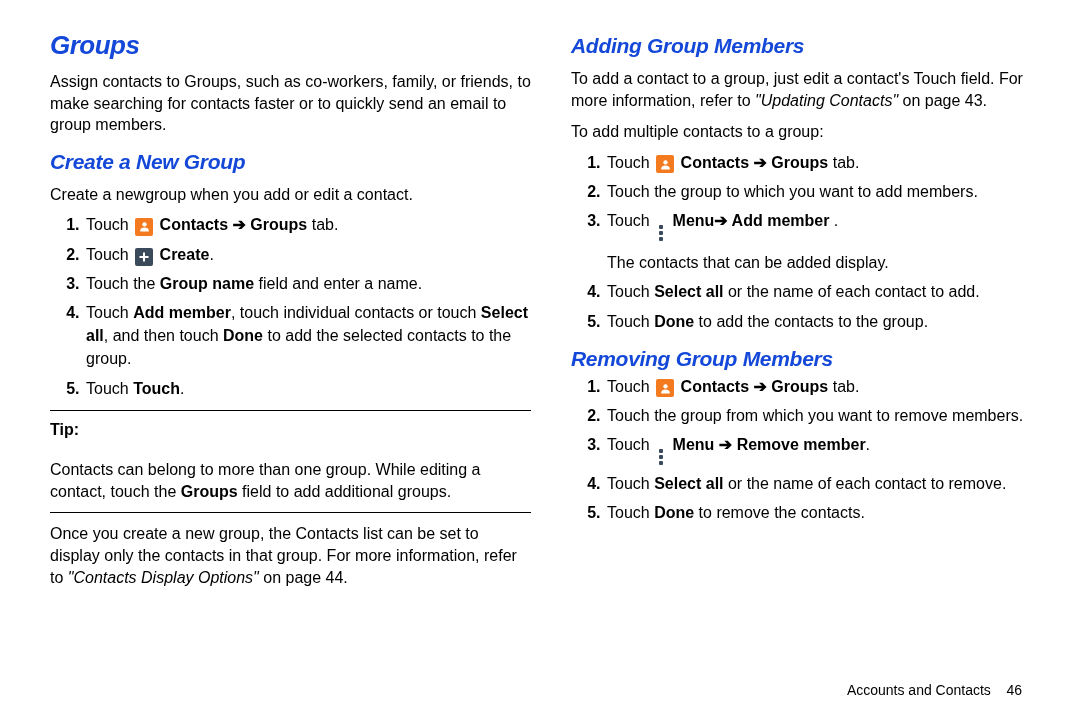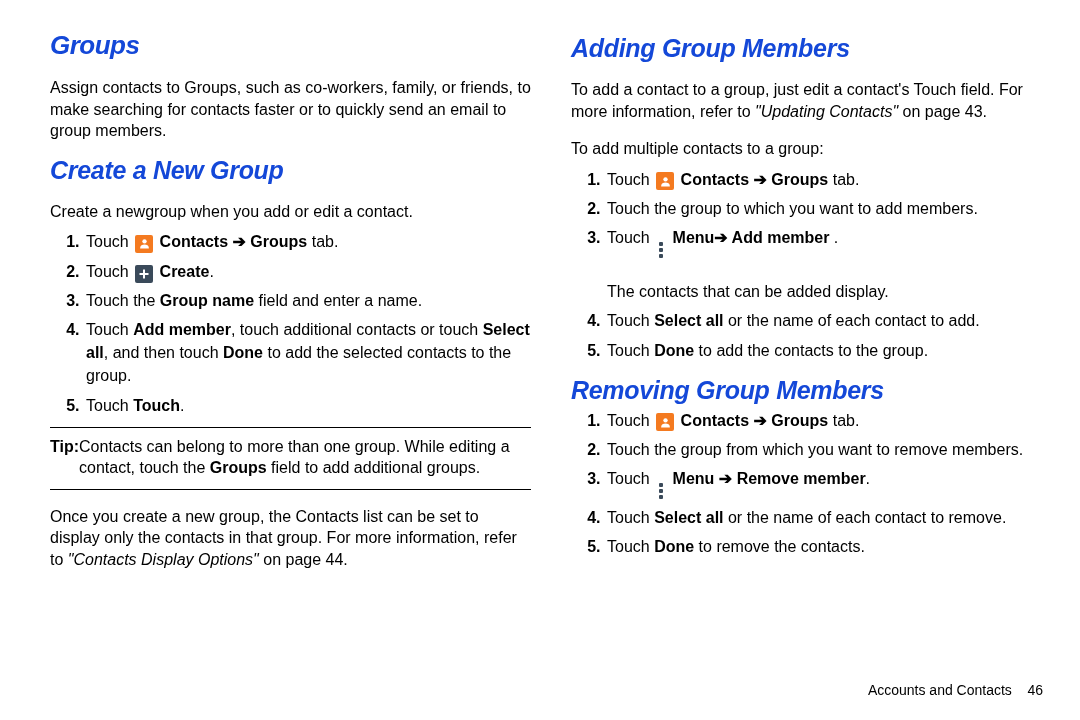--- a/index.html
+++ b/index.html
@@ -27,26 +27,26 @@
     font-style: italic;
     font-weight: 900;
     font-size: 26px;
     margin: 0 0 6px 0;
     letter-spacing: -0.5px;
   }
   h2.sub-title {
     color: #1448d8;
     font-style: italic;
     font-weight: 900;
-    font-size: 25px;
+    font-size: 21px;
     margin: 14px 0 4px 0;
     letter-spacing: -0.3px;
   }
   p {
-    margin: 16px 0 8px 0;
+    margin: 10px 0 8px 0;
     line-height: 1.35;
   }
   ol {
     margin: 4px 0 6px 0;
     padding-left: 34px;
   }
   ol li {
     padding-left: 2px;
     margin-bottom: 6px;
     line-height: 1.45;
@@ -96,29 +96,30 @@
   .icon-menu span {
     width: 4px; height: 4px; background:#3a4a5a; border-radius:1px; display:block;
   }
   hr.rule {
     border: none;
     border-top: 1.5px solid #000;
     margin: 10px 0 8px 0;
   }
   .tip {
     display: flex;
-    gap: 0;
+    gap: 19px;
     line-height: 1.35;
     margin: 4px 0;
+    flex-direction: column;
   }
   .tip .label { font-weight: bold; flex-shrink:0;}
   .footer {
     position: absolute;
     bottom: 22px;
-    right: 37px;
+    right: 58px;
     font-size: 14px;
   }
   .page-wrap { position: relative; width:1080px; height:720px;}
 </style>
 </head>
 <body>
 
 <div class="page-wrap">
 <div class="page">
 
@@ -143,21 +144,21 @@
               <svg viewBox="0 0 24 24" fill="#fff">
                 <rect x="10" y="3" width="4" height="18"></rect>
                 <rect x="3" y="10" width="18" height="4"></rect>
               </svg>
             </span><span class="b"> Create</span><span>.</span>
       </li>
       <li>
         <span>Touch the </span><span class="b">Group name</span><span> field and enter a name.</span>
       </li>
       <li>
-        <span>Touch </span><span class="b">Add member</span><span>, touch additional contacts or touch </span><span class="b">Select all</span><span>, and then touch </span><span class="b">Done</span><span> to add the selected contacts to the group.</span>
+        <span>Touch </span><span class="b">Add member</span><span>, touch individual contacts or touch </span><span class="b">Select all</span><span>, and then touch </span><span class="b">Done</span><span> to add the selected contacts to the group.</span>
       </li>
       <li>
         <span>Touch </span><span class="b">Touch</span><span>.</span>
       </li>
     </ol>
 
     <hr class="rule">
     <div class="tip">
       <div class="label">Tip:</div>
       <div>
@@ -187,21 +188,21 @@
               </svg>
             </span><span class="b"> Contacts ➔ Groups</span><span> tab.</span>
       </li>
       <li>Touch the group to which you want to add members.</li>
       <li>
         <span>Touch </span><span class="icon-menu">
               <span></span>
               <span></span>
               <span></span>
             </span><span class="b"> Menu➔ Add member</span><span> .</span>
-        <div style="margin-top:21px">The contacts that can be added display.</div>
+        <div style="margin-top:9px">The contacts that can be added display.</div>
       </li>
       <li>
         <span>Touch </span><span class="b">Select all</span><span> or the name of each contact to add.</span>
       </li>
       <li>
         <span>Touch </span><span class="b">Done</span><span> to add the contacts to the group.</span>
       </li>
     </ol>
 
     <h2 class="sub-title">Removing Group Members</h2>

